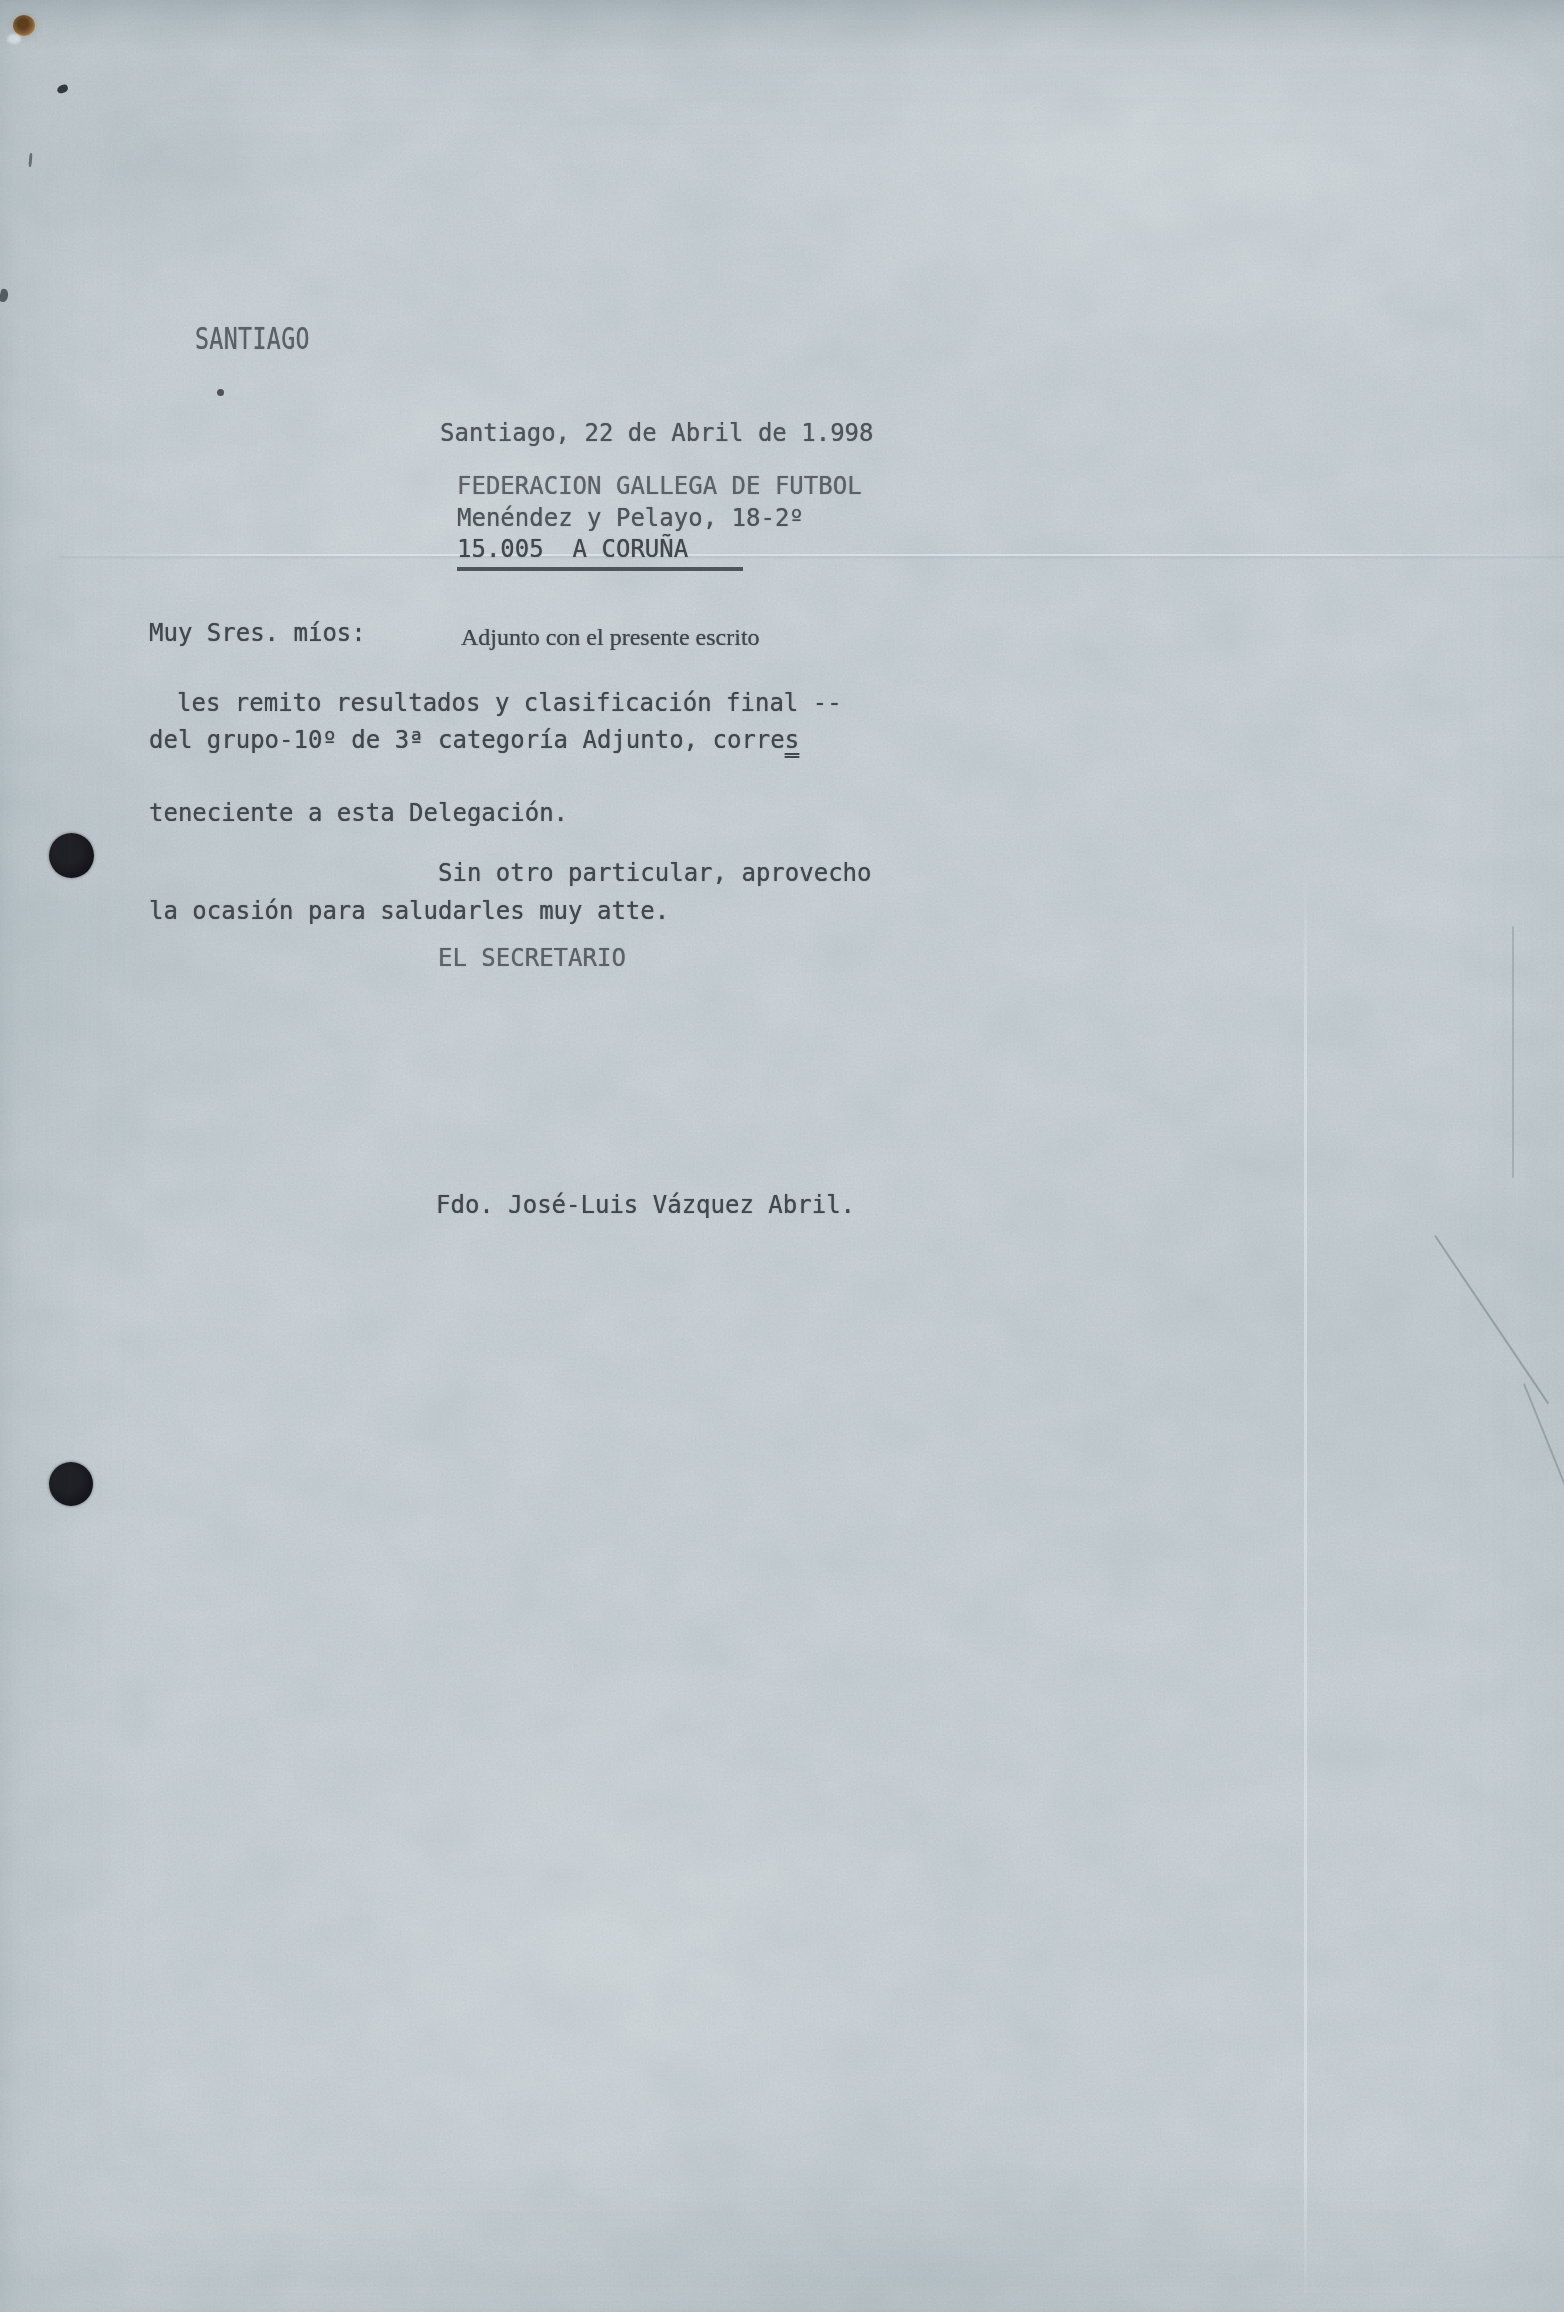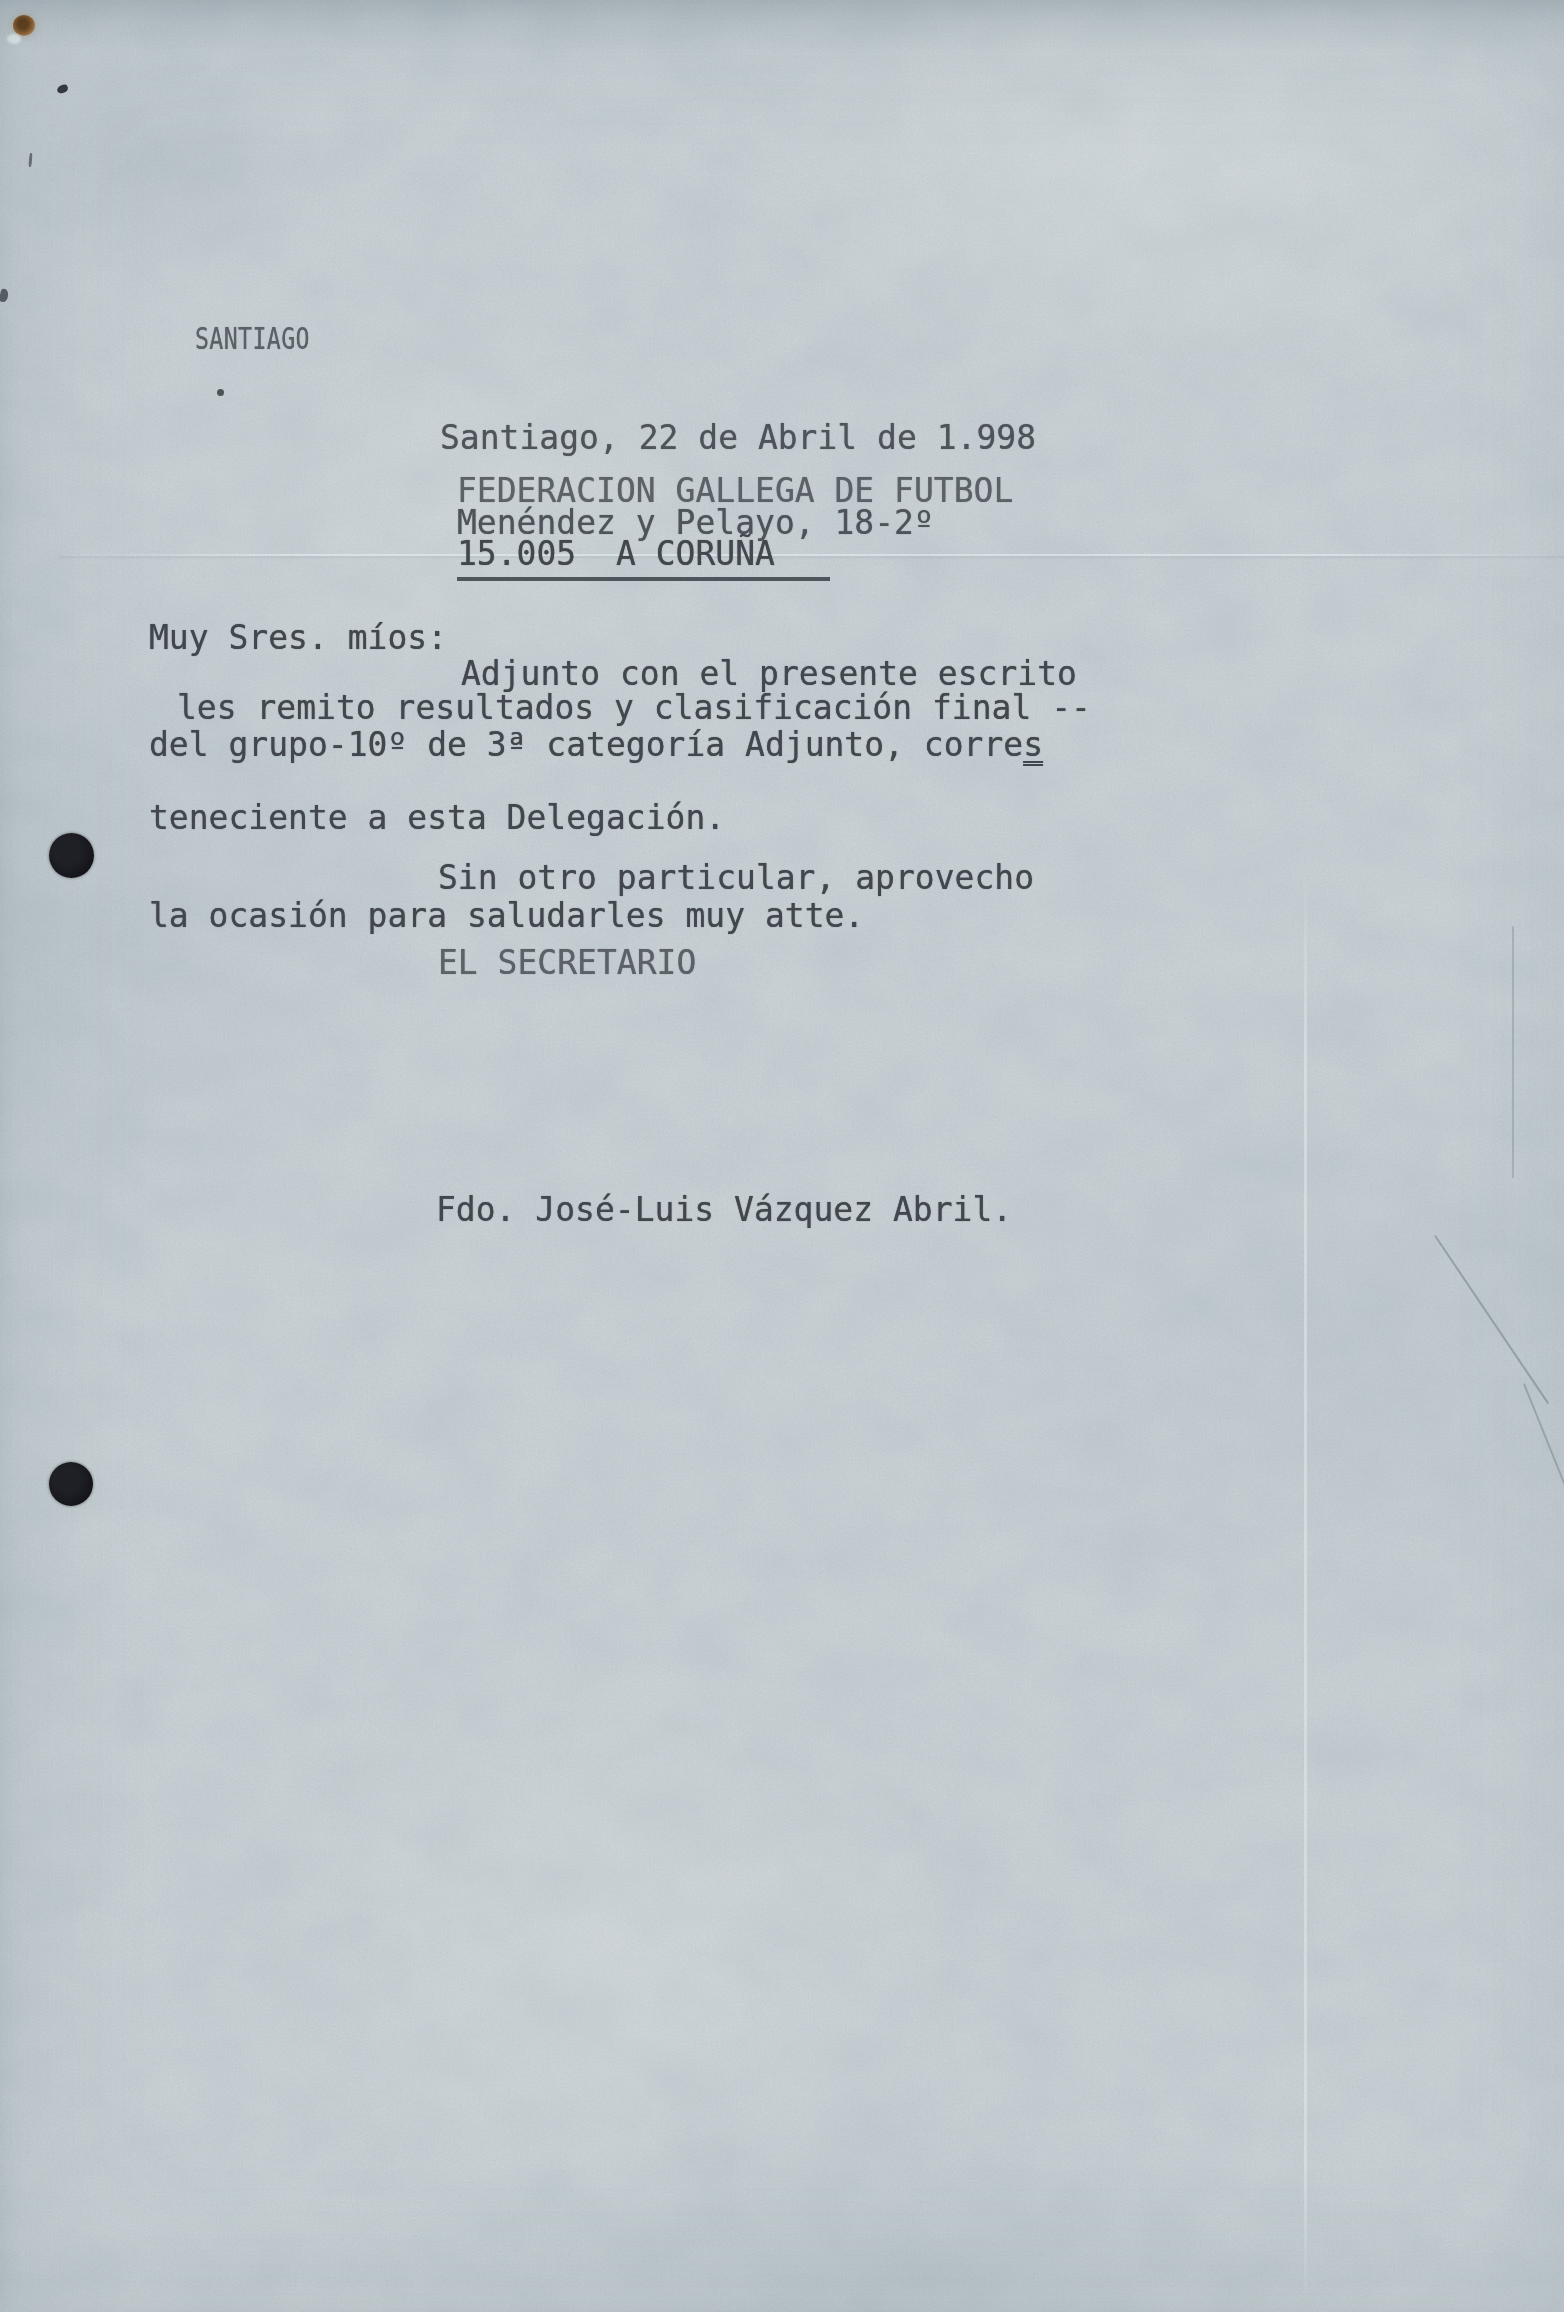--- a/index.html
+++ b/index.html
@@ -26,21 +26,21 @@
       linear-gradient(180deg, rgba(104,120,130,0.18), rgba(104,120,130,0) 2.2%),
       linear-gradient(0deg,   rgba(255,255,255,0.14), rgba(255,255,255,0) 1.4%);
   }
   .vignette {
     position: absolute; inset: 0; pointer-events: none;
     box-shadow: inset 0 0 149px rgba(92,108,118,0.20), inset 0 0 22px rgba(92,108,118,0.12);
   }
   .line {
     position: absolute;
     white-space: pre;
-    font-size: 33px;
+    font-size: 24px;
     line-height: 1.12;
     color: var(--color-ink, #42474d);
     text-shadow: 0 0 1px rgba(58,64,70,0.78);
   }
   .faded { opacity: 0.8; }
   .semi  { opacity: 0.9; }
   .stamp {
     font-size: 31px;
     transform: scaleX(0.75);
     transform-origin: left top;
@@ -150,21 +150,21 @@
   <div class="line stamp faded" style="left:195px; top:321px;">SANTIAGO</div>
 
   <div class="line semi" style="left:440px; top:420px;">Santiago, 22 de Abril de 1.998</div>
 
   <div class="line faded" style="left:457px; top:473px;">FEDERACION GALLEGA DE FUTBOL</div>
   <div class="line semi" style="left:457px; top:505px;">Menéndez y Pelayo, 18-2º</div>
   <div class="line" style="left:457px; top:536px;"><span class="ul">15.005  A CORUÑA</span></div>
 
   <div class="line" style="left:149px; top:620px;">Muy Sres. míos:</div>
 
-  <div class="line" style="left:461px; top:656px;">Adjunto con el presente escrito</div>
+  <div class="line" style="left:461px; top:624px;font-family:Liberation Serif, serif;">Adjunto con el presente escrito</div>
   <div class="line" style="left:149px; top:690px;margin-left:28px;">les remito resultados y clasificación final --</div>
   <div class="line" style="left:149px; top:727px;"><span>del grupo-10º de 3ª categoría Adjunto, corre</span><span class="cont">s</span></div>
   <div class="line" style="left:438px; top:860px;">Sin otro particular, aprovecho</div>
 
   <div class="line" style="left:149px; top:800px;">teneciente a esta Delegación.</div>
   <div class="line" style="left:149px; top:898px;text-align:right;">la ocasión para saludarles muy atte.</div>
 
   <div class="line faded" style="left:438px; top:945px;">EL SECRETARIO</div>
 
   <div class="line" style="left:436px; top:1192px;">Fdo. José-Luis Vázquez Abril.</div>

